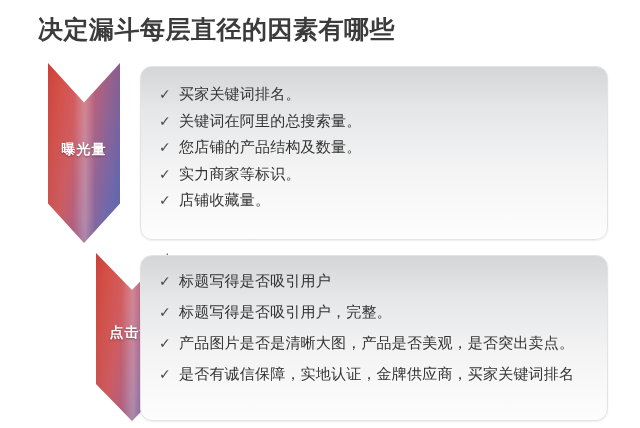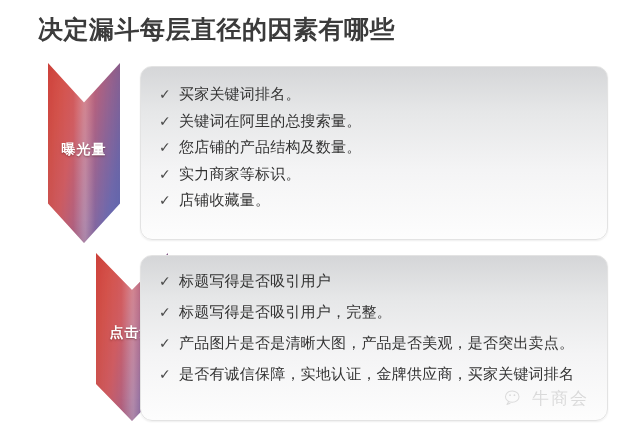--- a/index.html
+++ b/index.html
@@ -196,24 +196,15 @@
         <li class="bullet-item">
           <span class="check-icon">✓</span>
           <span class="bullet-text">产品图片是否是清晰大图，产品是否美观，是否突出卖点。</span>
         </li>
         <li class="bullet-item">
           <span class="check-icon">✓</span>
           <span class="bullet-text">是否有诚信保障，实地认证，金牌供应商，买家关键词排名</span>
         </li>
       </ul>
 
-    <div class="watermark">
-      <svg class="watermark-icon" viewBox="0 0 24 20" fill="none" stroke="#6d6d6d" stroke-width="1.1">
-        <ellipse cx="9" cy="8" rx="7.4" ry="6.2"></ellipse>
-        <path d="M5 13.6 L3.2 16.6 L6.6 15.1" stroke-linejoin="round" stroke-linecap="round"></path>
-        <circle cx="6.6" cy="6.4" r="0.95" fill="#6d6d6d" stroke="none"></circle>
-        <circle cx="11.4" cy="6.4" r="0.95" fill="#6d6d6d" stroke="none"></circle>
-      </svg>
-      <span class="watermark-text">牛商会</span>
-    </div>
   </div>
 
 </div>
 
 </body></html>

